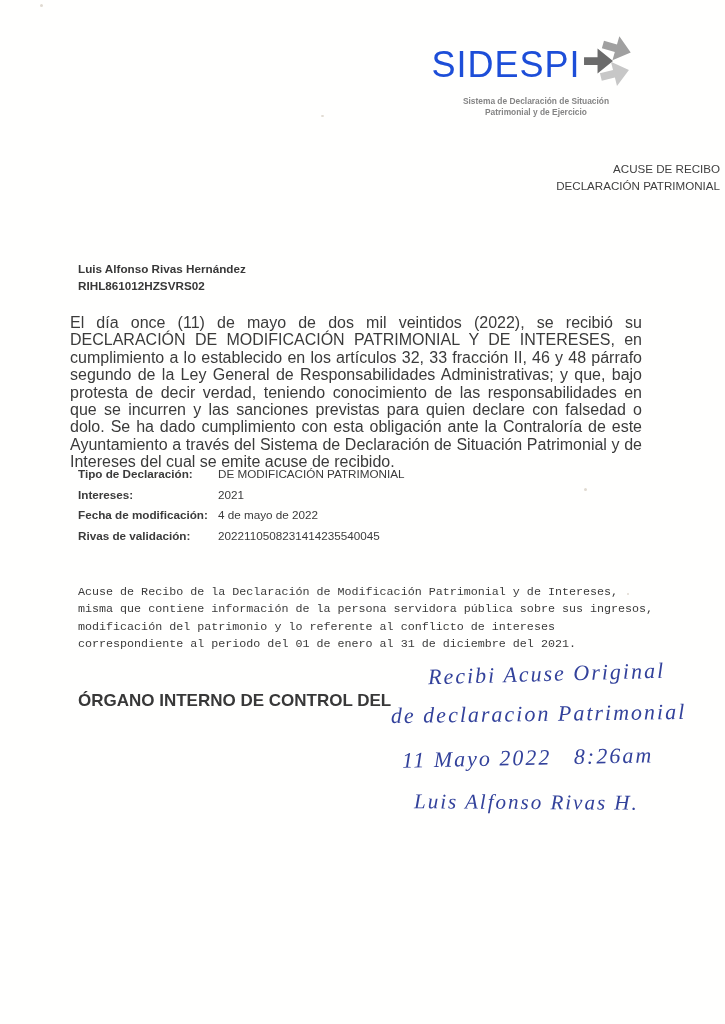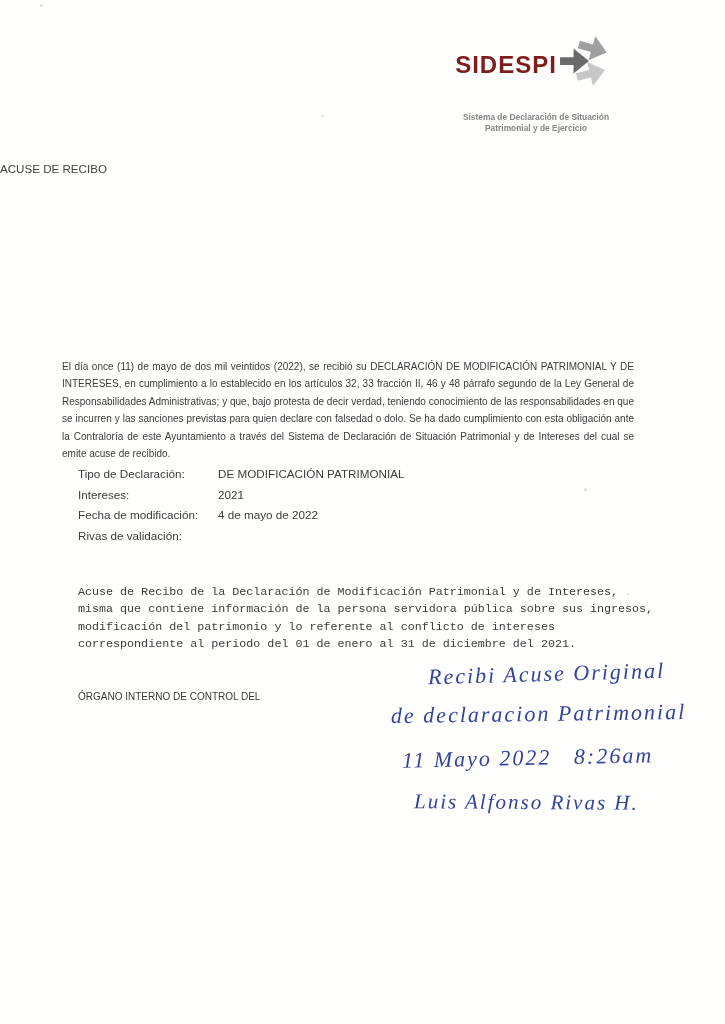--- a/index.html
+++ b/index.html
@@ -21,94 +21,93 @@
     left: 426px; top: 36px;
     width: 220px;
     text-align: center;
   }
   .logo-top {
     display: flex;
     align-items: center;
     justify-content: center;
   }
   .logo-brand {
-    font-size: 24px;
-    font-weight: bold;
+    font-size: 36px;
+    font-weight: normal;
     letter-spacing: 1px;
-    color: #7f1d1d;
+    color: #1d4ed8;
     line-height: 1;
   }
   .logo-arrows { margin-left: 2px; position: relative; top: -1px; }
   .logo-tagline {
-    margin-top: 18px;
+    margin-top: 2px;
     font-size: 8.4px;
     font-weight: bold;
     color: #848484;
     line-height: 10.5px;
   }
 
   
   .doc-title {
     position: absolute;
     left: 0; top: 161px;
     width: 720px;
-    text-align: left;
+    text-align: right;
     font-size: 11.6px;
     line-height: 16.5px;
     color: #404040;
   }
 
   
   .declarant {
     position: absolute;
     left: 78px; top: 261px;
     font-size: 11.7px;
     font-weight: bold;
     line-height: 16.5px;
     color: #383838;
   }
 
   
   .para1 {
     position: absolute;
-    left: 62px; top: 314px;
+    left: 70px; top: 314px;
     width: 572px;
-    font-size: 10px;
+    font-size: 16px;
     line-height: 17.4px;
     text-align: justify;
     color: #3b3b3b;
-    margin-top: 44px;
   }
   .para2 {
     position: absolute;
     left: 78px; top: 584px;
     width: 578px;
     font-size: 11.7px;
     line-height: 17.4px;
     color: #3b3b3b;
     font-family: Liberation Mono, monospace;
   }
 
   
   .fields {
     position: absolute;
     left: 78px; top: 464px;
     font-size: 11.7px;
     color: #3b3b3b;
   }
   .field-row { display: flex; line-height: 20.6px; }
-  .field-label { font-weight: normal; width: 140px; flex: 0 0 140px; }
+  .field-label { font-weight: bold; width: 140px; flex: 0 0 140px; }
   .field-value { white-space: nowrap; text-align: center; }
 
   
   .footer-heading {
     position: absolute;
     left: 78px; top: 691px;
-    font-size: 10px;
-    font-weight: normal;
+    font-size: 17px;
+    font-weight: bold;
     color: #383838;
   }
 
   
   .hw {
     position: absolute;
     font-family: "Liberation Serif", "DejaVu Serif", serif;
     font-style: italic;
     font-size: 22px;
     letter-spacing: 2px;
@@ -151,40 +150,46 @@
       </span>
     </div>
     <div class="logo-tagline">
       <div>Sistema de Declaración de Situación</div>
       <div>Patrimonial y de Ejercicio</div>
     </div>
   </div>
 
   <div class="doc-title">
     <div>ACUSE DE RECIBO</div>
-  </div>
-
+    <div>DECLARACIÓN PATRIMONIAL</div>
+  </div>
+
+  <div class="declarant">
+    <div>Luis Alfonso Rivas Hernández</div>
+    <div>RIHL861012HZSVRS02</div>
+  </div>
 
   <div class="para1">El día once (11) de mayo de dos mil veintidos (2022), se recibió su DECLARACIÓN DE MODIFICACIÓN PATRIMONIAL Y DE INTERESES, en cumplimiento a lo establecido en los artículos 32, 33 fracción II, 46 y 48 párrafo segundo de la Ley General de Responsabilidades Administrativas; y que, bajo protesta de decir verdad, teniendo conocimiento de las responsabilidades en que se incurren y las sanciones previstas para quien declare con falsedad o dolo. Se ha dado cumplimiento con esta obligación ante la Contraloría de este Ayuntamiento a través del Sistema de Declaración de Situación Patrimonial y de Intereses del cual se emite acuse de recibido.</div>
 
   <div class="fields">
     <div class="field-row">
       <span class="field-label">Tipo de Declaración:</span>
       <span class="field-value">DE MODIFICACIÓN PATRIMONIAL</span>
     </div>
     <div class="field-row">
       <span class="field-label">Intereses:</span>
       <span class="field-value">2021</span>
     </div>
     <div class="field-row">
       <span class="field-label">Fecha de modificación:</span>
       <span class="field-value">4 de mayo de 2022</span>
     </div>
     <div class="field-row">
       <span class="field-label">Rivas de validación:</span>
+      <span class="field-value">2022110508231414235540045</span>
     </div>
   </div>
 
   <div class="para2">Acuse de Recibo de la Declaración de Modificación Patrimonial y de Intereses, misma que contiene información de la persona servidora pública sobre sus ingresos, modificación del patrimonio y lo referente al conflicto de intereses correspondiente al periodo del 01 de enero al 31 de diciembre del 2021.</div>
 
   <div class="footer-heading">ÓRGANO INTERNO DE CONTROL DEL</div>
 
   <div class="hw hw1">Recibi Acuse Original</div>
   <div class="hw hw2">de declaracion Patrimonial</div>
   <div class="hw hw3">11 Mayo 2022   8:26am</div>

